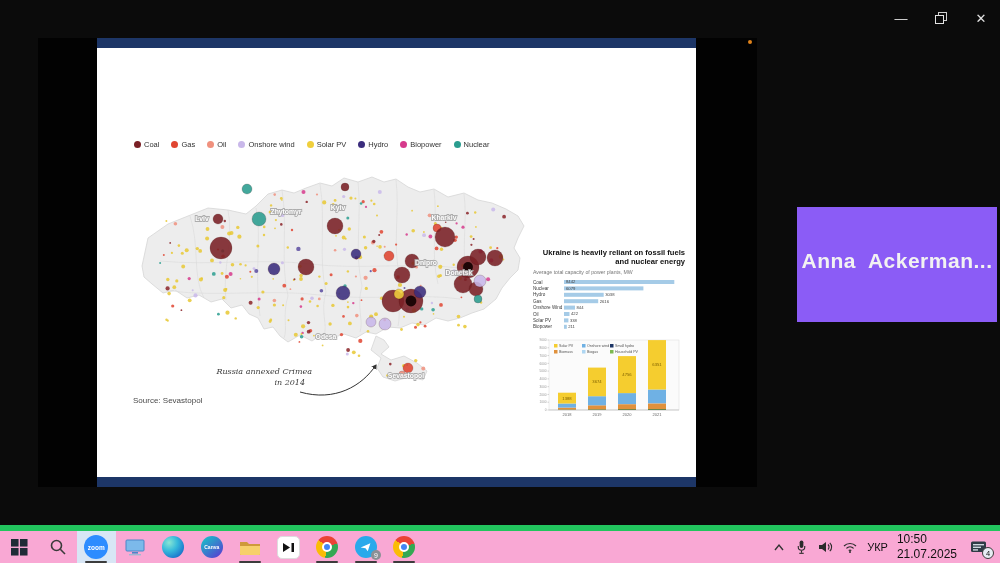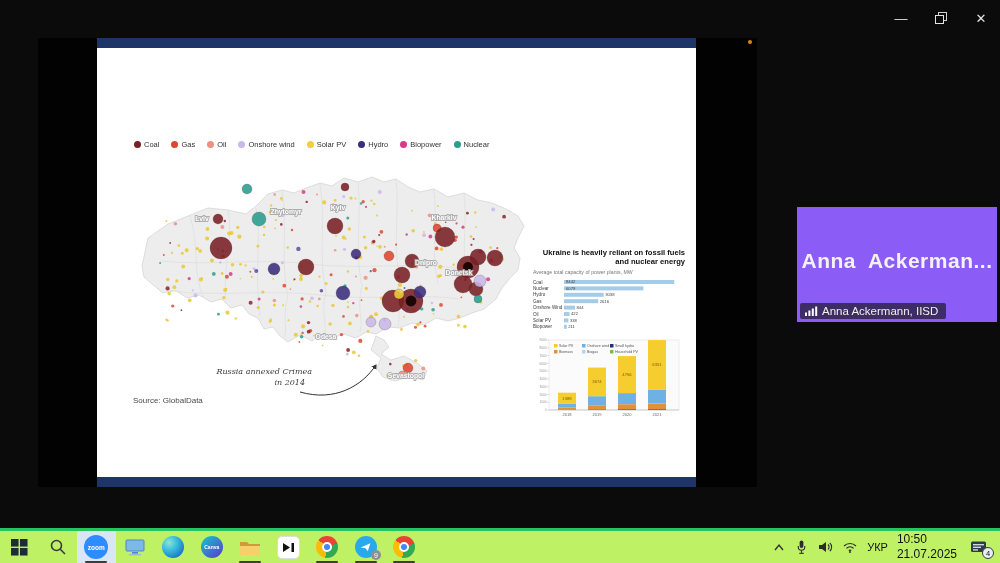--- a/index.html
+++ b/index.html
@@ -35,22 +35,22 @@
 
   
   .participant{position:absolute;left:797px;top:207px;width:200px;height:115px;background:#8b5cf6;}
   .p-name{position:absolute;left:0;right:0;top:42px;text-align:center;color:#f2f2f2;
     font-size:21px;font-weight:bold;white-space:pre;letter-spacing:.5px;}
   .p-caption{position:absolute;left:3px;bottom:3px;display:flex;align-items:center;gap:4px;
     background:rgba(15,15,15,.62);padding:2px 8px 2px 5px;border-radius:2px;}
   .p-caption span{color:#efefef;font-size:11.5px;}
 
   
-  .taskbar{position:absolute;left:0;bottom:0;width:1000px;height:32px;background:#bef264;
-    border-top:3px solid #22c55e;display:flex;align-items:stretch;}
+  .taskbar{position:absolute;left:0;bottom:0;width:1000px;height:32px;background:#f9a8d4;
+    border-top:6px solid #22c55e;display:flex;align-items:stretch;}
   .tb-left{display:flex;}
   .tb-item{width:38.5px;height:32px;display:flex;align-items:center;justify-content:center;position:relative;}
   .tb-item.active{background:#d8e6f5;}
   .tb-underline{position:absolute;bottom:0;left:8px;width:22px;height:2px;background:#3c3c3c;border-radius:1px;}
   .tb-badge{position:absolute;right:4px;bottom:3px;width:10px;height:10px;border-radius:50%;
     background:#8b9096;color:#fff;font-size:7px;display:flex;align-items:center;justify-content:center;}
   .circle-ic{border-radius:50%;display:flex;align-items:center;justify-content:center;}
   .ic-zoom{width:24px;height:24px;background:#2d8cff;color:#fff;font-size:6.5px;font-weight:bold;}
   .ic-canva{width:22px;height:22px;background:linear-gradient(140deg,#17c3c8 5%,#5a3bd1 95%);
     color:#fff;font-size:5px;font-weight:bold;}
@@ -446,21 +446,21 @@
             <text x="276" y="212" text-anchor="middle" font-size="6.8" font-weight="bold" fill="#ffffff" stroke="#a8a8a8" stroke-width="1.8" opacity="0.92" style="paint-order: stroke;">Sevastopol</text>
           </g>
         <g>
           <text x="182" y="208" text-anchor="end" font-family="DejaVu Serif, serif" font-style="italic" font-size="8" fill="#3c3c3c">Russia annexed Crimea</text>
           <text x="175" y="219" text-anchor="end" font-family="DejaVu Serif, serif" font-style="italic" font-size="8" fill="#3c3c3c">in 2014</text>
           <path d="M170,226 C205,236 232,220 246,199" fill="none" stroke="#333" stroke-width="1" marker-end="url(#arrowhead)"></path>
         </g>
       </svg>
     </div>
 
-    <div class="src-note">Source: GlobalData</div>
+    <div class="src-note">Source: Sevastopol</div>
 
     <div class="right-col">
       <div class="c1-title">Ukraine is heavily reliant on fossil fuels and nuclear energy</div>
       <div class="c1-sub">Average total capacity of power plants, MW</div>
       <svg id="chart1-svg" width="150" height="54" viewBox="0 0 150 54">
           <text x="0" y="5.5" font-size="4.6" fill="#3a3a3a">Coal</text>
           <rect x="31" y="2" width="110.3" height="4" fill="#a5cbe7"></rect>
           <text x="33" y="5.4" font-size="4.2" fill="#444">8442</text>
           <text x="0" y="11.9" font-size="4.6" fill="#3a3a3a">Nuclear</text>
           <rect x="31" y="8.4" width="79.4" height="4" fill="#a5cbe7"></rect>
@@ -544,29 +544,20 @@
           <rect x="77" y="14" width="3.5" height="3.5" fill="#7cb951"></rect>
           <text x="82" y="17.2" font-size="3.6" fill="#555">Household PV</text>
         </svg>
     </div>
   </div>
   <div class="slide-bar" id="bar-bottom" style="background: rgb(29, 54, 103);"></div>
 </div>
 
 <div class="participant">
   <div class="p-name">Anna  Ackerman...</div>
-  <div class="p-caption">
-    <svg width="13" height="10" viewBox="0 0 13 10">
-      <rect x="0" y="6.5" width="2" height="3.5" fill="#fff"></rect>
-      <rect x="3.4" y="4.5" width="2" height="5.5" fill="#fff"></rect>
-      <rect x="6.8" y="2.5" width="2" height="7.5" fill="#fff"></rect>
-      <rect x="10.2" y="0.5" width="2" height="9.5" fill="#fff"></rect>
-    </svg>
-    <span>Anna Ackermann, IISD</span>
-  </div>
 </div>
 
 <div class="taskbar">
   <div class="tb-left" id="tb-left">
       <div class="tb-item">
         <svg width="17" height="17" viewBox="0 0 18 18">
       <rect x="0" y="0" width="8" height="8" fill="#1f2b36"></rect>
           <rect x="9.5" y="0" width="8" height="8" fill="#1f2b36"></rect>
       <rect x="0" y="9.5" width="8" height="8" fill="#1f2b36"></rect>
           <rect x="9.5" y="9.5" width="8" height="8" fill="#1f2b36"></rect>

